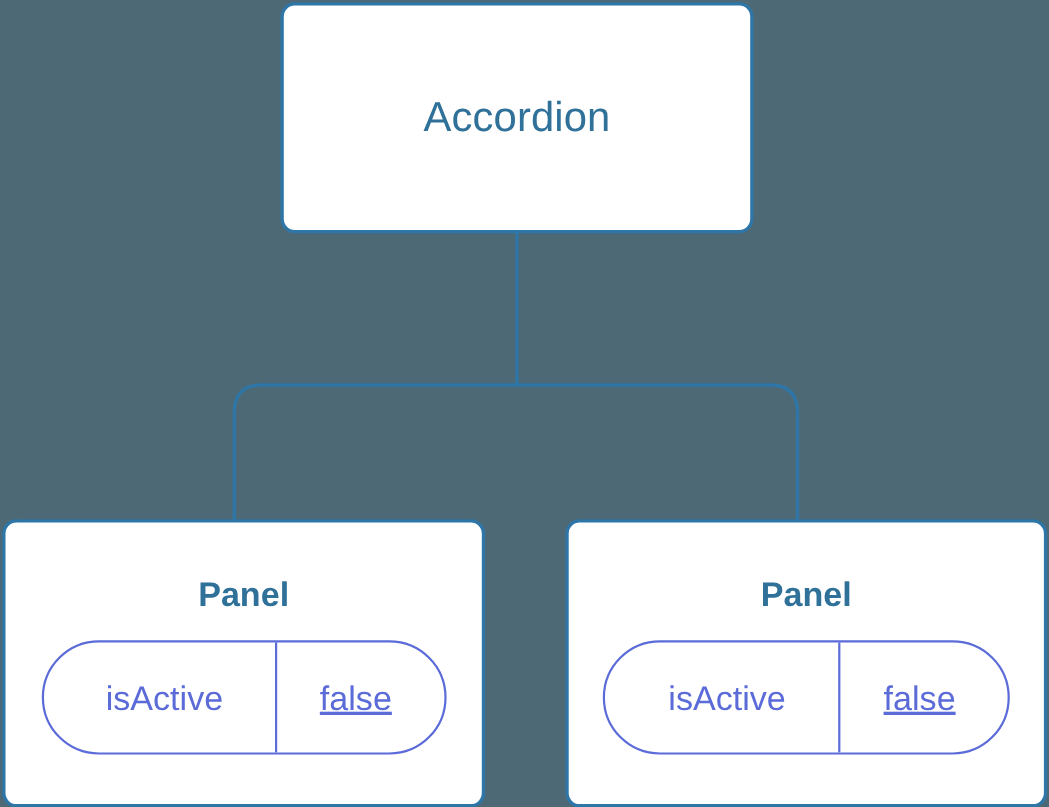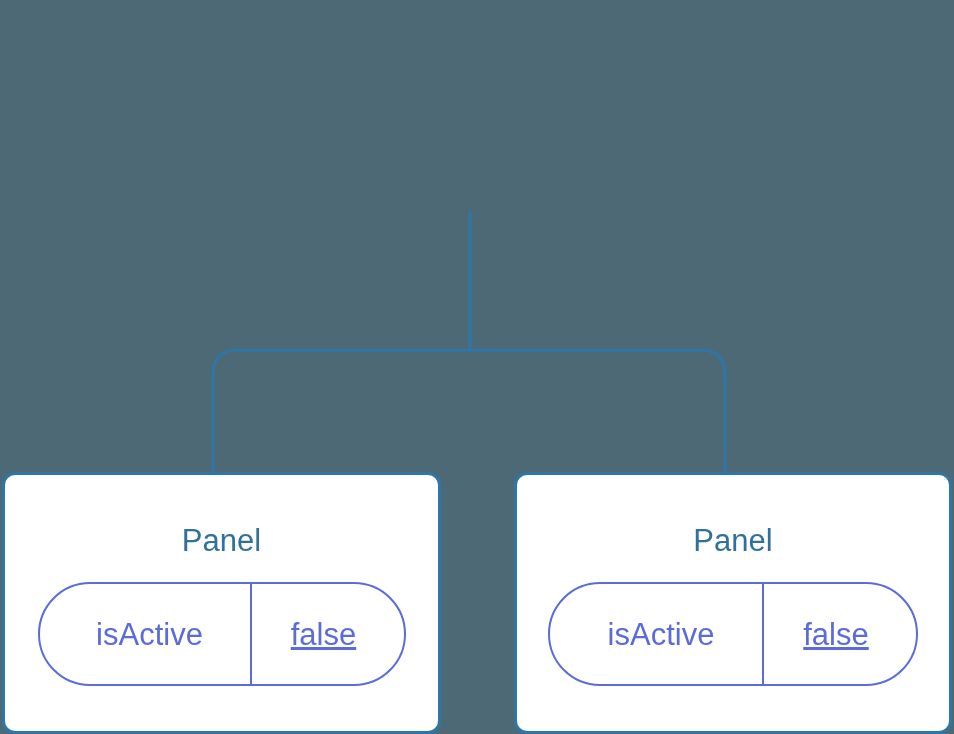--- a/index.html
+++ b/index.html
@@ -72,21 +72,21 @@
   }
   #node-panel-right {
     left: 514px;
     width: 438px;
   }
   .panel-card .node-title {
     font-size: 31px;
     line-height: 1;
     color: #2f7199;
     margin-top: 50px;
-    font-weight: 400;
+    font-weight: 700;
   }
 
   
   .state-pill {
     margin-top: 26px;
     height: 104px;
     border: 2px solid #5b6bd8;
     border-radius: 52px;
     box-sizing: border-box;
     display: flex;
@@ -125,20 +125,23 @@
 <div id="stage">
 
   <svg id="connectors" viewBox="0 0 954 734" width="954" height="734" aria-hidden="true">
 
     <path d="M 470 211 L 470 350" fill="none" stroke="#2e76a8" stroke-width="3"></path>
 
     <path d="M 470 350 L 238 350 Q 213 350 213 375 L 213 472" fill="none" stroke="#2e76a8" stroke-width="3"></path>
     <path d="M 470 350 L 700 350 Q 725 350 725 375 L 725 472" fill="none" stroke="#2e76a8" stroke-width="3"></path>
   </svg>
 
+  <div class="node-card" id="node-accordion">
+    <span class="node-title">Accordion</span>
+  </div>
 
   <div class="node-card panel-card" id="node-panel-left">
     <span class="node-title">Panel</span>
     <div class="state-pill">
       <span class="state-key">isActive</span>
       <span class="state-value">false</span>
     </div>
   </div>
 
   <div class="node-card panel-card" id="node-panel-right">

